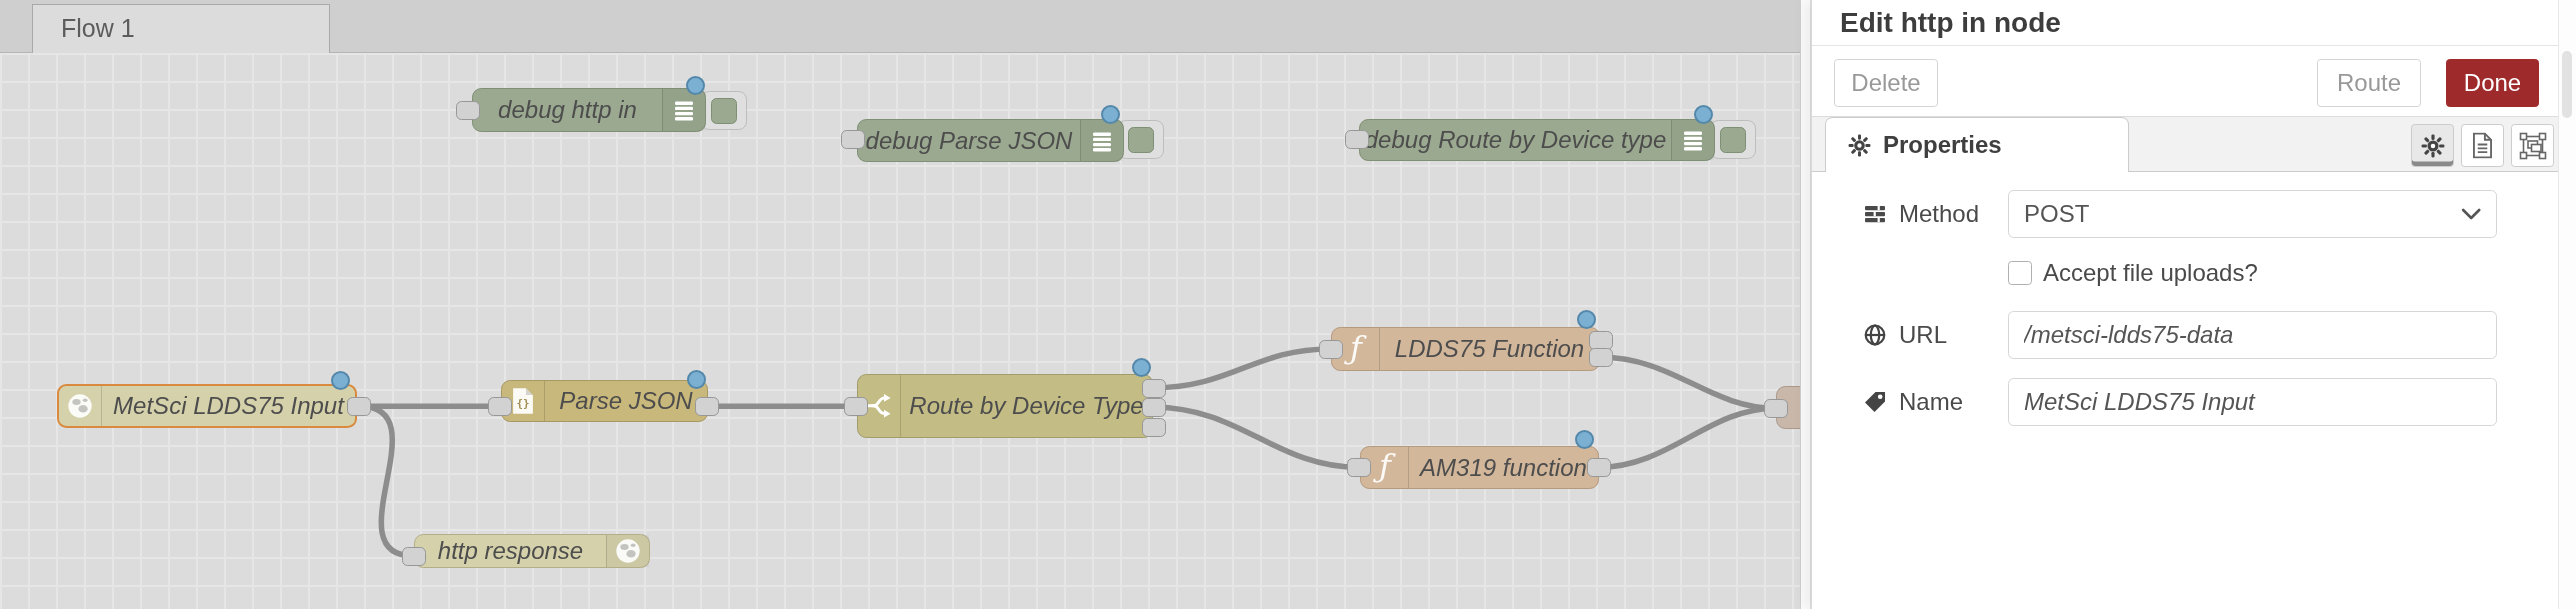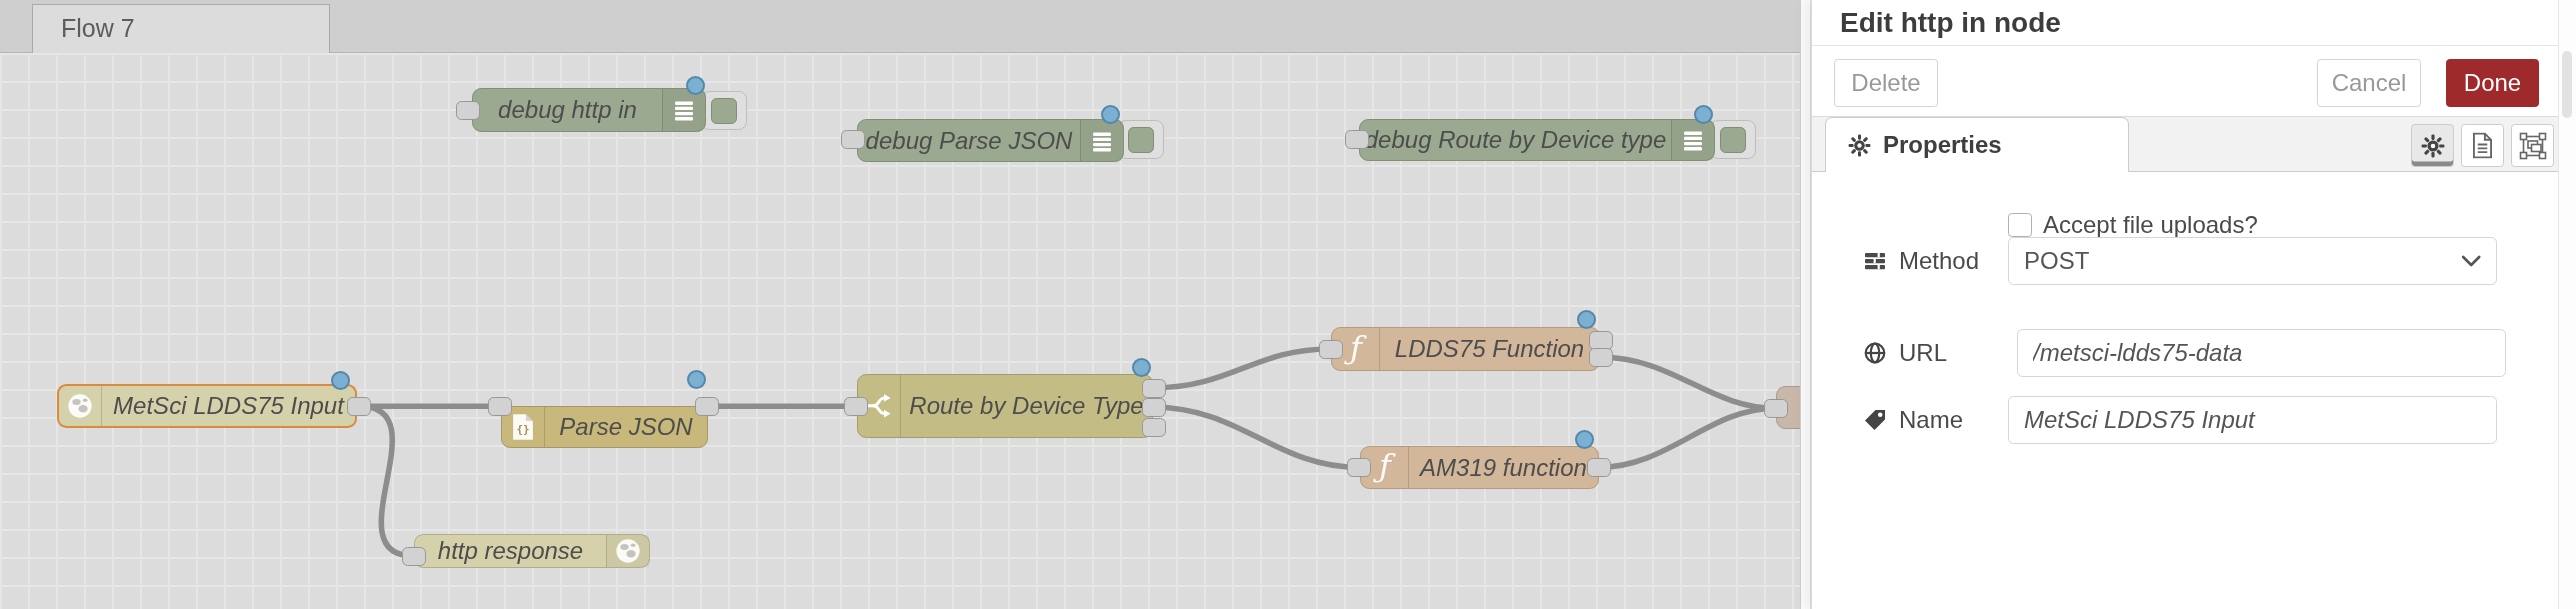--- a/index.html
+++ b/index.html
@@ -85,21 +85,21 @@
   .control { width:489px; height:48px; border:1.9px solid #d6d6d6; border-radius:5.6px;
     background:#fff; font-size:24px; color:#555; display:flex; align-items:center;
     padding:0 15px; font-family:inherit; }
   input.control { outline:none;font-style:italic; }
   .select { justify-content:space-between; }
   .cb { width:24px; height:24px; border:1.9px solid #b0b0b0; border-radius:3.7px;
     background:#fff; margin-right:11px; flex:none; }
   .cb-row { height:24px; margin:23px 0 0 0; }
   .cb-row .cb-label { font-size:24px; color:#4a4a4a; }
   .m-method { margin-bottom:0; }
-  .m-url { margin-top:44px;gap:9px; }
+  .m-url { margin-top:26px; }
   .m-name { margin-top:19.4px; }
 
   #tray-scrollbar { position:absolute; top:0; right:0; width:18.5px; height:609px;
     background:#fdfdfd; border-left:0.9px solid #e8e8e8; }
   #tray-scrollbar .thumb { position:absolute; left:3.7px; top:51px; width:10.2px; height:67px;
     background:#e2e2e2; border-radius:5.6px; }
 </style>
 </head>
 <body>
 
@@ -191,21 +191,21 @@
   </defs>
 </svg>
 
 <div id="app">
 
   <div id="canvas">
     <div class="grid"></div>
 
     <div id="tabbar">
       <div class="flow-tab">
-        <span>Flow 7</span>
+        <span>Flow 1</span>
       </div>
     </div>
 
     <svg id="wires" viewBox="0 0 1944 658" width="1800" height="609">
       <path d="M388,439 H540"></path>
       <path d="M388,439 C478,439 357,601 447,601"></path>
       <path d="M764,439 H924"></path>
       <path d="M1246,419 C1330,419 1355,377 1437,377"></path>
       <path d="M1246,440 C1340,440 1378,505 1468,505"></path>
       <path d="M1729,386 C1808,386 1846,441 1918,441"></path>
@@ -251,21 +251,21 @@
 
     <div class="node n-http n-selected" style="left:57px;top:384px;width:300px;height:44px">
       <span class="strip left">
           <svg width="28" height="28" viewBox="0 0 30 30">
             <use href="#i-globe-w"></use>
           </svg>
         </span>
       <span class="node-label">MetSci LDDS75 Input</span>
     </div>
 
-    <div class="node n-json" style="left:501px;top:406px;width:207px;height:42px">
+    <div class="node n-json" style="left:501px;top:380px;width:207px;height:42px">
       <span class="strip left">
           <svg width="24" height="28" viewBox="0 0 26 30">
             <use href="#i-jsonfile"></use>
           </svg>
         </span>
       <span class="node-label">Parse JSON</span>
     </div>
 
     <div class="node n-switch" style="left:857px;top:374px;width:296px;height:64px">
       <span class="strip left">
@@ -334,21 +334,21 @@
     <div class="dot" style="left:1575px;top:430px"></div>
   </div>
 
   <div id="canvas-scrollbar"></div>
 
   <div id="tray">
     <div class="tray-header">Edit http in node</div>
 
     <div class="tray-toolbar">
       <button class="btn btn-delete">Delete</button>
-      <button class="btn btn-cancel">Cancel</button>
+      <button class="btn btn-cancel">Route</button>
       <button class="btn btn-done">Done</button>
     </div>
 
     <div class="tab-row">
       <div class="props-tab">
         <span>
             <svg width="23" height="23" style="display:block" viewBox="0 0 25 25">
               <use href="#i-gear"></use>
             </svg>
           </span>
@@ -371,45 +371,45 @@
       <div class="icon-btn" style="right:22px">
         <span>
             <svg width="28" height="28" style="display:block" viewBox="0 0 30 30">
               <use href="#i-group"></use>
             </svg>
           </span>
       </div>
     </div>
 
     <div class="form">
-      <div class="row cb-row">
-        <span class="row-label"></span>
-        <span class="cb"></span>
-        <span class="cb-label">Accept file uploads?</span>
-      </div>
-
       <div class="row m-method">
         <span class="row-label">
           <span>
               <svg width="24" height="24" style="display:block" viewBox="0 0 26 26">
                 <use href="#i-tasks"></use>
               </svg>
             </span>
           <span>Method</span>
         </span>
         <div class="control select">
           <span>POST</span>
           <span>
               <svg width="20.4" height="12" style="display:block" viewBox="0 0 22 13">
                 <use href="#i-chevron"></use>
               </svg>
             </span>
         </div>
       </div>
 
+      <div class="row cb-row">
+        <span class="row-label"></span>
+        <span class="cb"></span>
+        <span class="cb-label">Accept file uploads?</span>
+      </div>
+
       <div class="row m-url">
         <span class="row-label">
           <span>
               <svg width="24" height="24" style="display:block" viewBox="0 0 26 26">
                 <use href="#i-globe-d"></use>
               </svg>
             </span>
           <span>URL</span>
         </span>
         <input class="control" type="text" value="/metsci-ldds75-data" style="">

